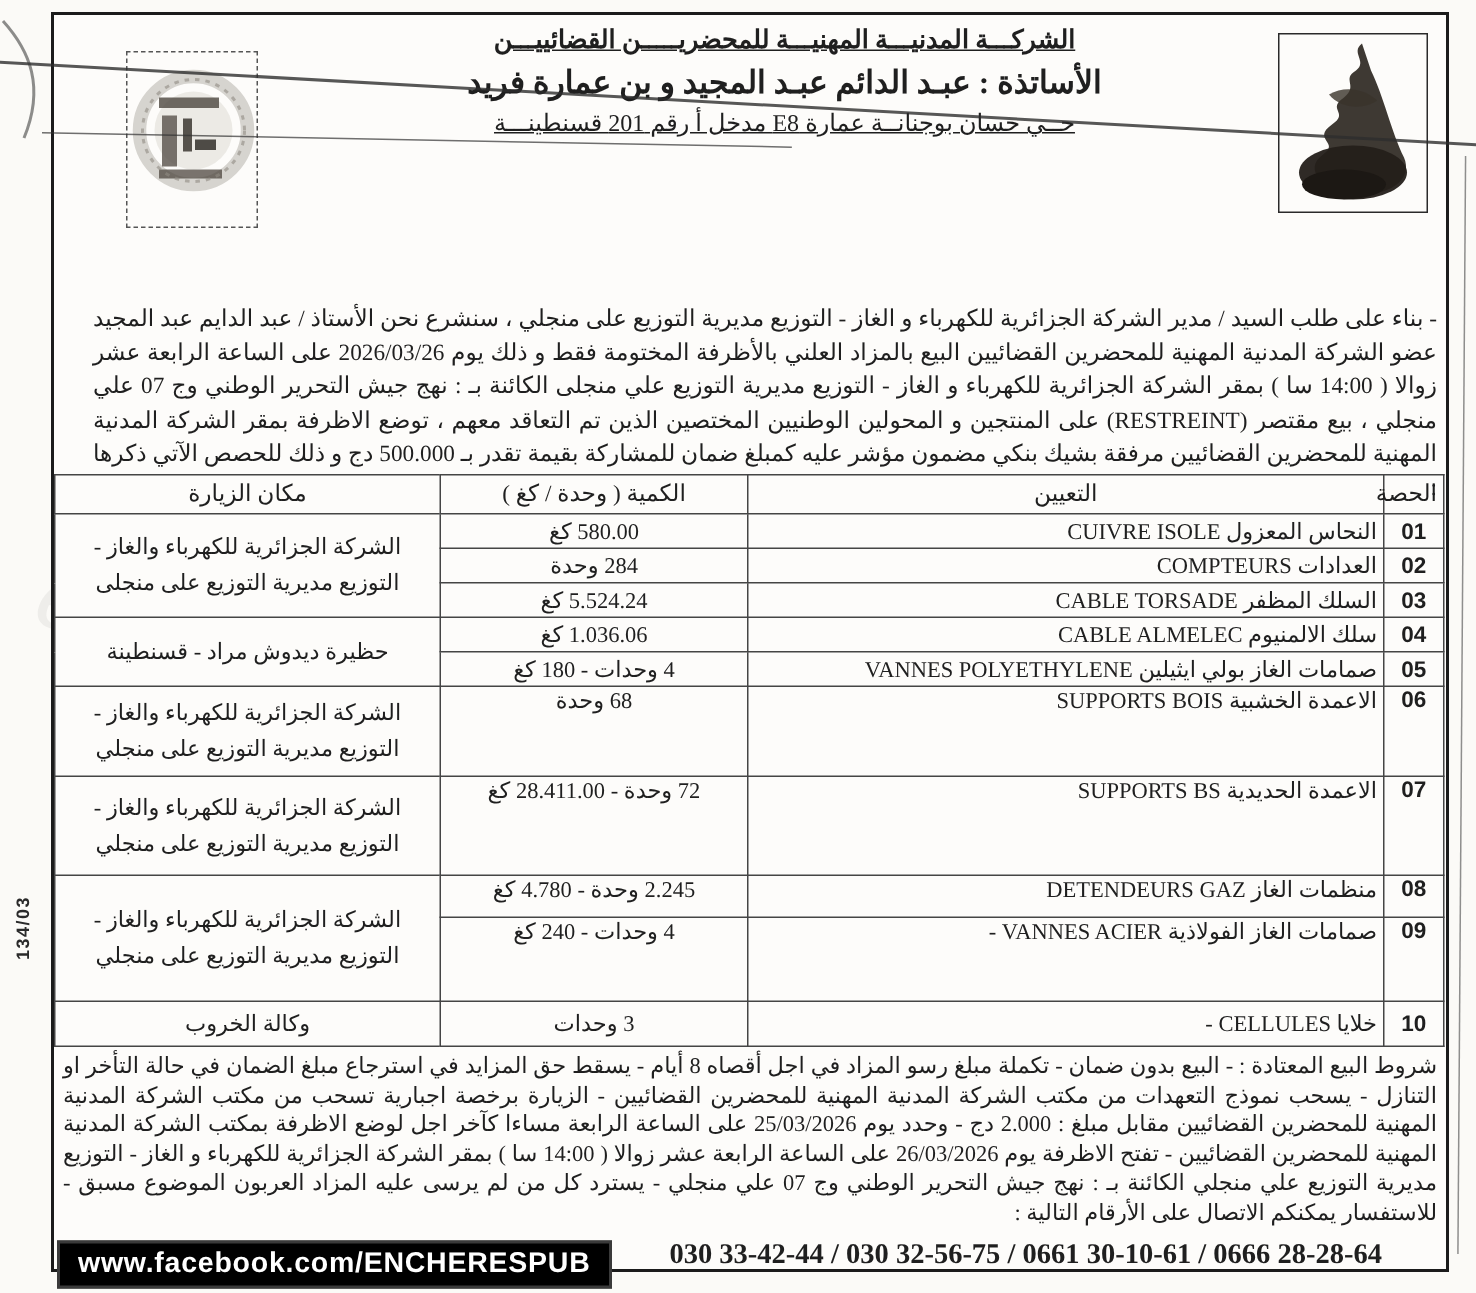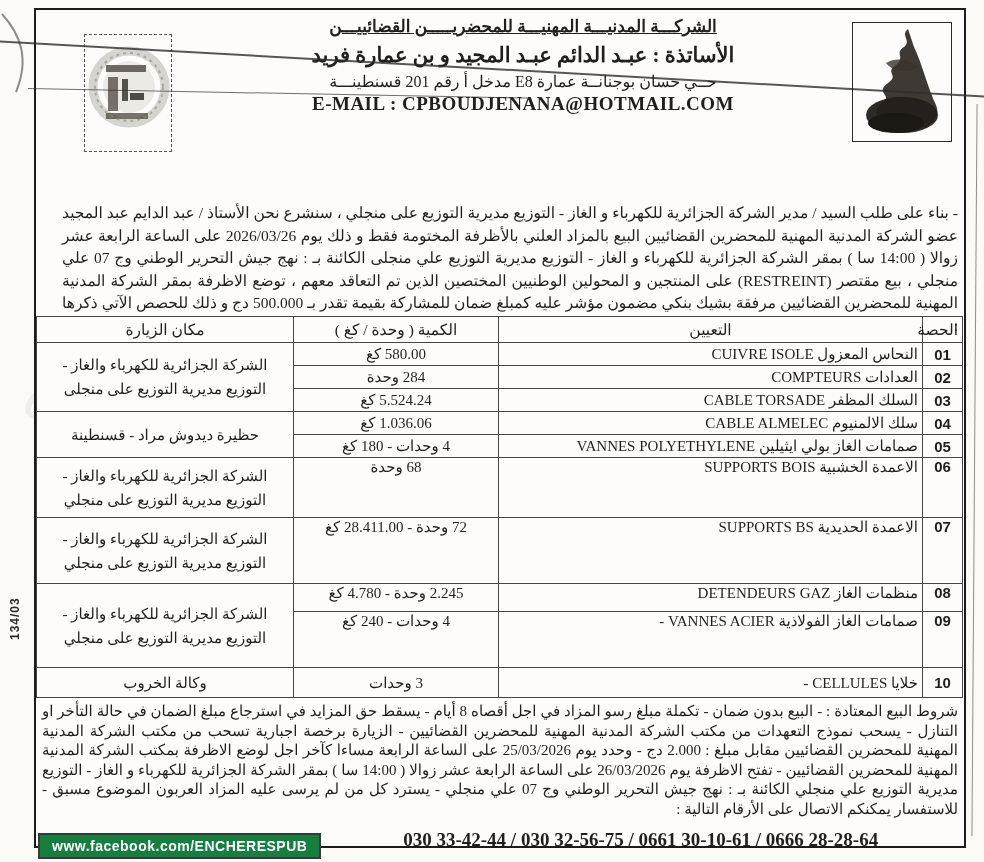--- a/index.html
+++ b/index.html
@@ -9,21 +9,21 @@
   .frame{position:absolute;left:34px;top:8px;width:928px;height:836px;
          border:2px solid #1b1b1b;background:#fdfcfa;}
   
   .header{position:absolute;top:0;left:16px;right:0;height:148px;direction:rtl;}
   .logo-box{position:absolute;background:#fdfcfa;}
   .logo-left{left:32px;top:24px;width:86px;height:116px;border:1.5px dashed #555;}
   .logo-right{right:12px;top:12px;width:98px;height:118px;border:1.5px solid #2a2a2a;}
   .hcenter{position:absolute;left:160px;right:130px;top:6px;text-align:center;}
   .company{font-size:17px;font-weight:bold;text-decoration:underline;letter-spacing:.5px;}
   .masters{font-size:21px;font-weight:bold;margin-top:6px;}
-  .address{font-size:16px;margin-top:4px;}
+  .address{font-size:16px;margin-top:4px;text-decoration:underline;}
   .phoneline{font-size:19px;font-weight:bold;margin-top:3px;}
   .emailline{font-size:19px;font-weight:bold;direction:ltr;margin-top:2px;letter-spacing:.5px;}
   
   .banner{position:absolute;top:150px;left:0;right:0;height:38px;background:#161616;
           color:#fff;display:flex;align-items:center;justify-content:center;direction:rtl;}
   .banner span{font-size:26px;font-weight:bold;transform:scaleY(1.05);}
   
   .intro{position:absolute;top:192px;left:6px;right:6px;height:112px;direction:rtl;
          font-size:15.5px;line-height:22.5px;text-align:justify;margin-left:20px;}
   
@@ -37,23 +37,23 @@
   td.des{text-align:right;padding-right:8px;}
   td.qty{text-align:center;}
   td.loc{text-align:center;line-height:24px;font-size:15px;}
   tr.h23{height:23px}tr.h60{height:60px}tr.h66{height:66px}
   tr.h28{height:28px}tr.h56{height:56px}tr.h30{height:30px}
   td.vt{vertical-align:top;padding-top:2px;}
   
   .conds{position:absolute;top:692px;left:6px;right:6px;direction:rtl;font-size:15px;
          line-height:19.5px;text-align:justify;}
   .footer{position:absolute;left:2px;right:4px;bottom:-13px;display:flex;align-items:center;}
-  .fb-badge{background:#15803d;color:#fff;border:2px solid #3a3a3a;
+  .fb-badge{background:#000000;color:#fff;border:2px solid #3a3a3a;
             font-family:"Liberation Sans","DejaVu Sans",sans-serif;
-            font-weight:bold;font-size:14px;padding:3px 12px;letter-spacing:.5px;}
+            font-weight:bold;font-size:19px;padding:3px 12px;letter-spacing:.5px;}
   .phones{flex:1;text-align:center;direction:ltr;font-weight:bold;font-size:19px;
           transform:translateY(-6px);}
   
   .watermark{position:absolute;left:70px;top:270px;transform:rotate(19deg);
              transform-origin:left top;color:rgba(70,70,70,0.07);font-style:italic;
              font-size:68px;line-height:86px;white-space:nowrap;pointer-events:none;}
   .scan-line-1{position:absolute;left:-8px;top:40px;width:1010px;border-top:2px solid rgba(45,45,45,.8);
                transform:rotate(3.2deg);transform-origin:left top;}
   .scan-line-2{position:absolute;left:28px;top:88px;width:500px;border-top:1.5px solid rgba(50,50,50,.7);
                transform:rotate(1.1deg);transform-origin:left top;}
@@ -99,21 +99,20 @@
           <ellipse cx="46" cy="92" rx="36" ry="18" fill="#241f1a" opacity="0.95"></ellipse>
           <ellipse cx="40" cy="100" rx="28" ry="10" fill="#1c1814"></ellipse>
           <path d="M30 40 C40 34 54 36 62 44 C54 50 38 50 30 40 Z" fill="#3a332b" opacity="0.8"></path>
         </svg>
       </div>
 
       <div class="hcenter">
         <div class="company">الشركـــة المدنيـــة المهنيـــة للمحضريـــــن القضائييـــن</div>
         <div class="masters">الأساتذة : عبـد الدائم عبـد المجيد و بن عمارة فريد</div>
         <div class="address">حــي حسان بوجنانــة عمارة E8 مدخل أ رقم 201 قسنطينـــة</div>
-        <div class="emailline">E-MAIL : CPBOUDJENANA@HOTMAIL.COM</div>
       </div>
     </div>
 
 
     <div class="intro">- بناء على طلب السيد / مدير الشركة الجزائرية للكهرباء و الغاز - التوزيع مديرية التوزيع على منجلي ، سنشرع نحن الأستاذ / عبد الدايم عبد المجيد عضو الشركة المدنية المهنية للمحضرين القضائيين البيع بالمزاد العلني بالأظرفة المختومة فقط و ذلك يوم 2026/03/26 على الساعة الرابعة عشر زوالا ( 14:00 سا ) بمقر الشركة الجزائرية للكهرباء و الغاز - التوزيع مديرية التوزيع علي منجلى الكائنة بـ : نهج جيش التحرير الوطني وج 07 علي منجلي ، بيع مقتصر (RESTREINT) على المنتجين و المحولين الوطنيين المختصين الذين تم التعاقد معهم ، توضع الاظرفة بمقر الشركة المدنية المهنية للمحضرين القضائيين مرفقة بشيك بنكي مضمون مؤشر عليه كمبلغ ضمان للمشاركة بقيمة تقدر بـ 500.000 دج و ذلك للحصص الآتي ذكرها :</div>
 
     <table class="lots">
       <colgroup>
           <col class="c-lot">
           <col class="c-des">

